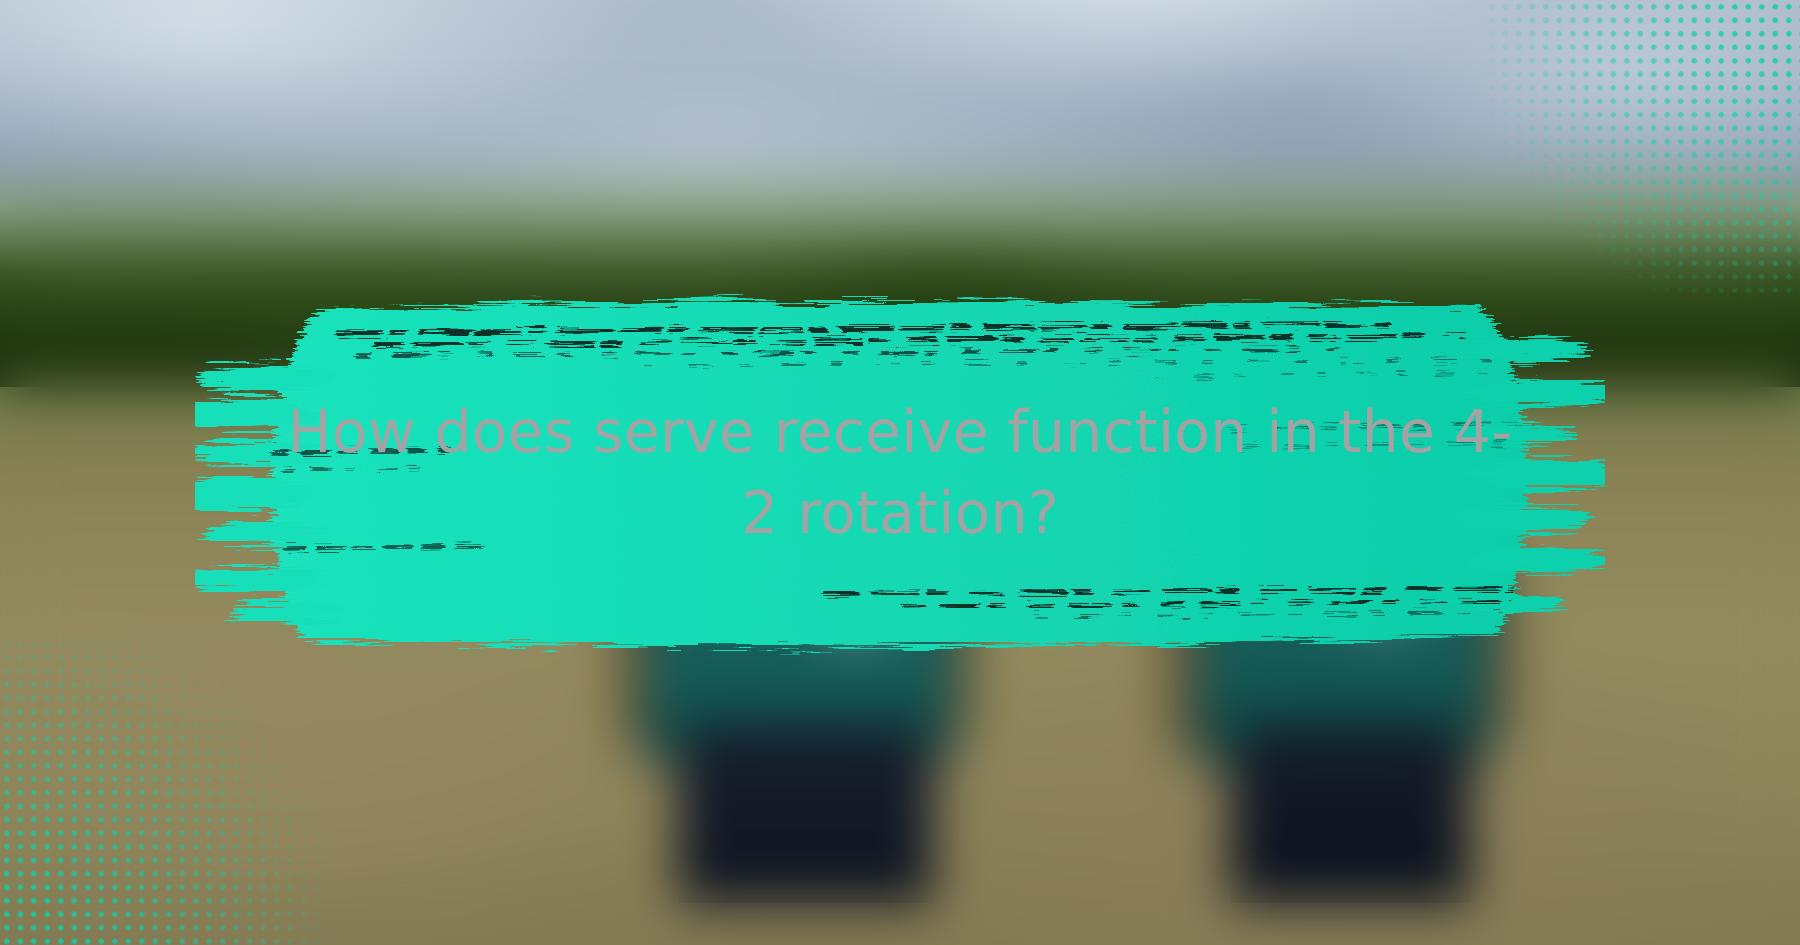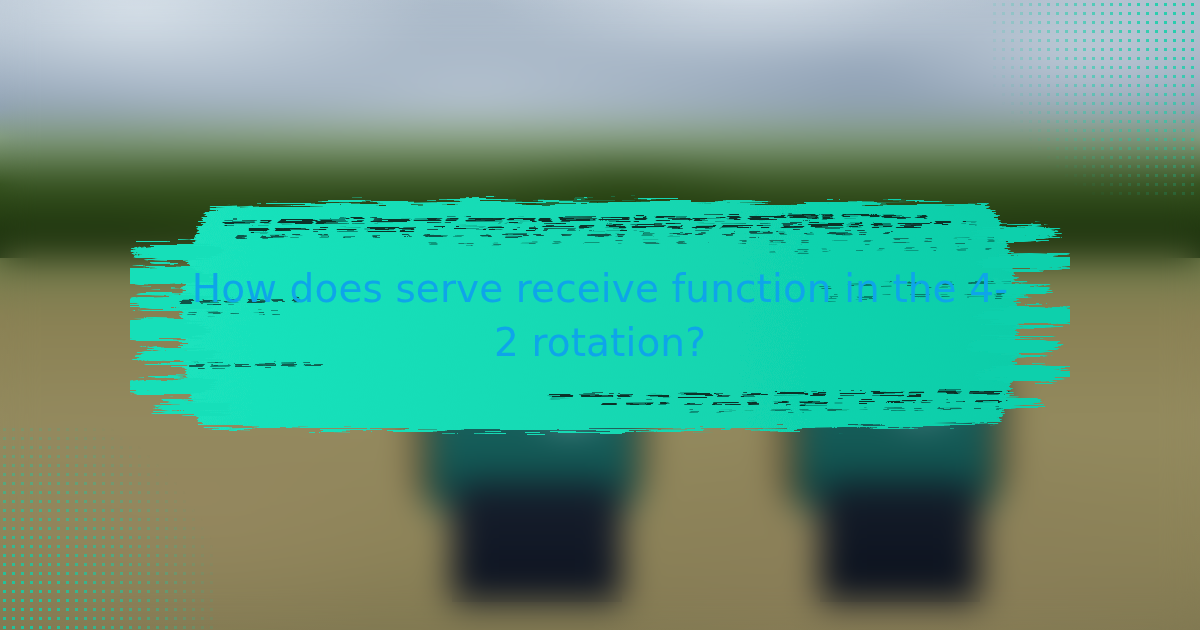--- a/index.html
+++ b/index.html
@@ -176,21 +176,21 @@
   .brush-wrap svg { display: block; width: 100%; height: 100%; }
 
   
   .headline {
     position: absolute;
     z-index: 4;
     left: 180px;
     top: 262px;
     width: 840px;
     text-align: center;
-    color: #0ea5e9;
+    color: #a3a3a3;
     font-size: 39px;
     line-height: 1.38;
     font-weight: 400;
     letter-spacing: 0.1px;
   }
 </style>
 </head>
 <body>
 
 <div id="stage">

